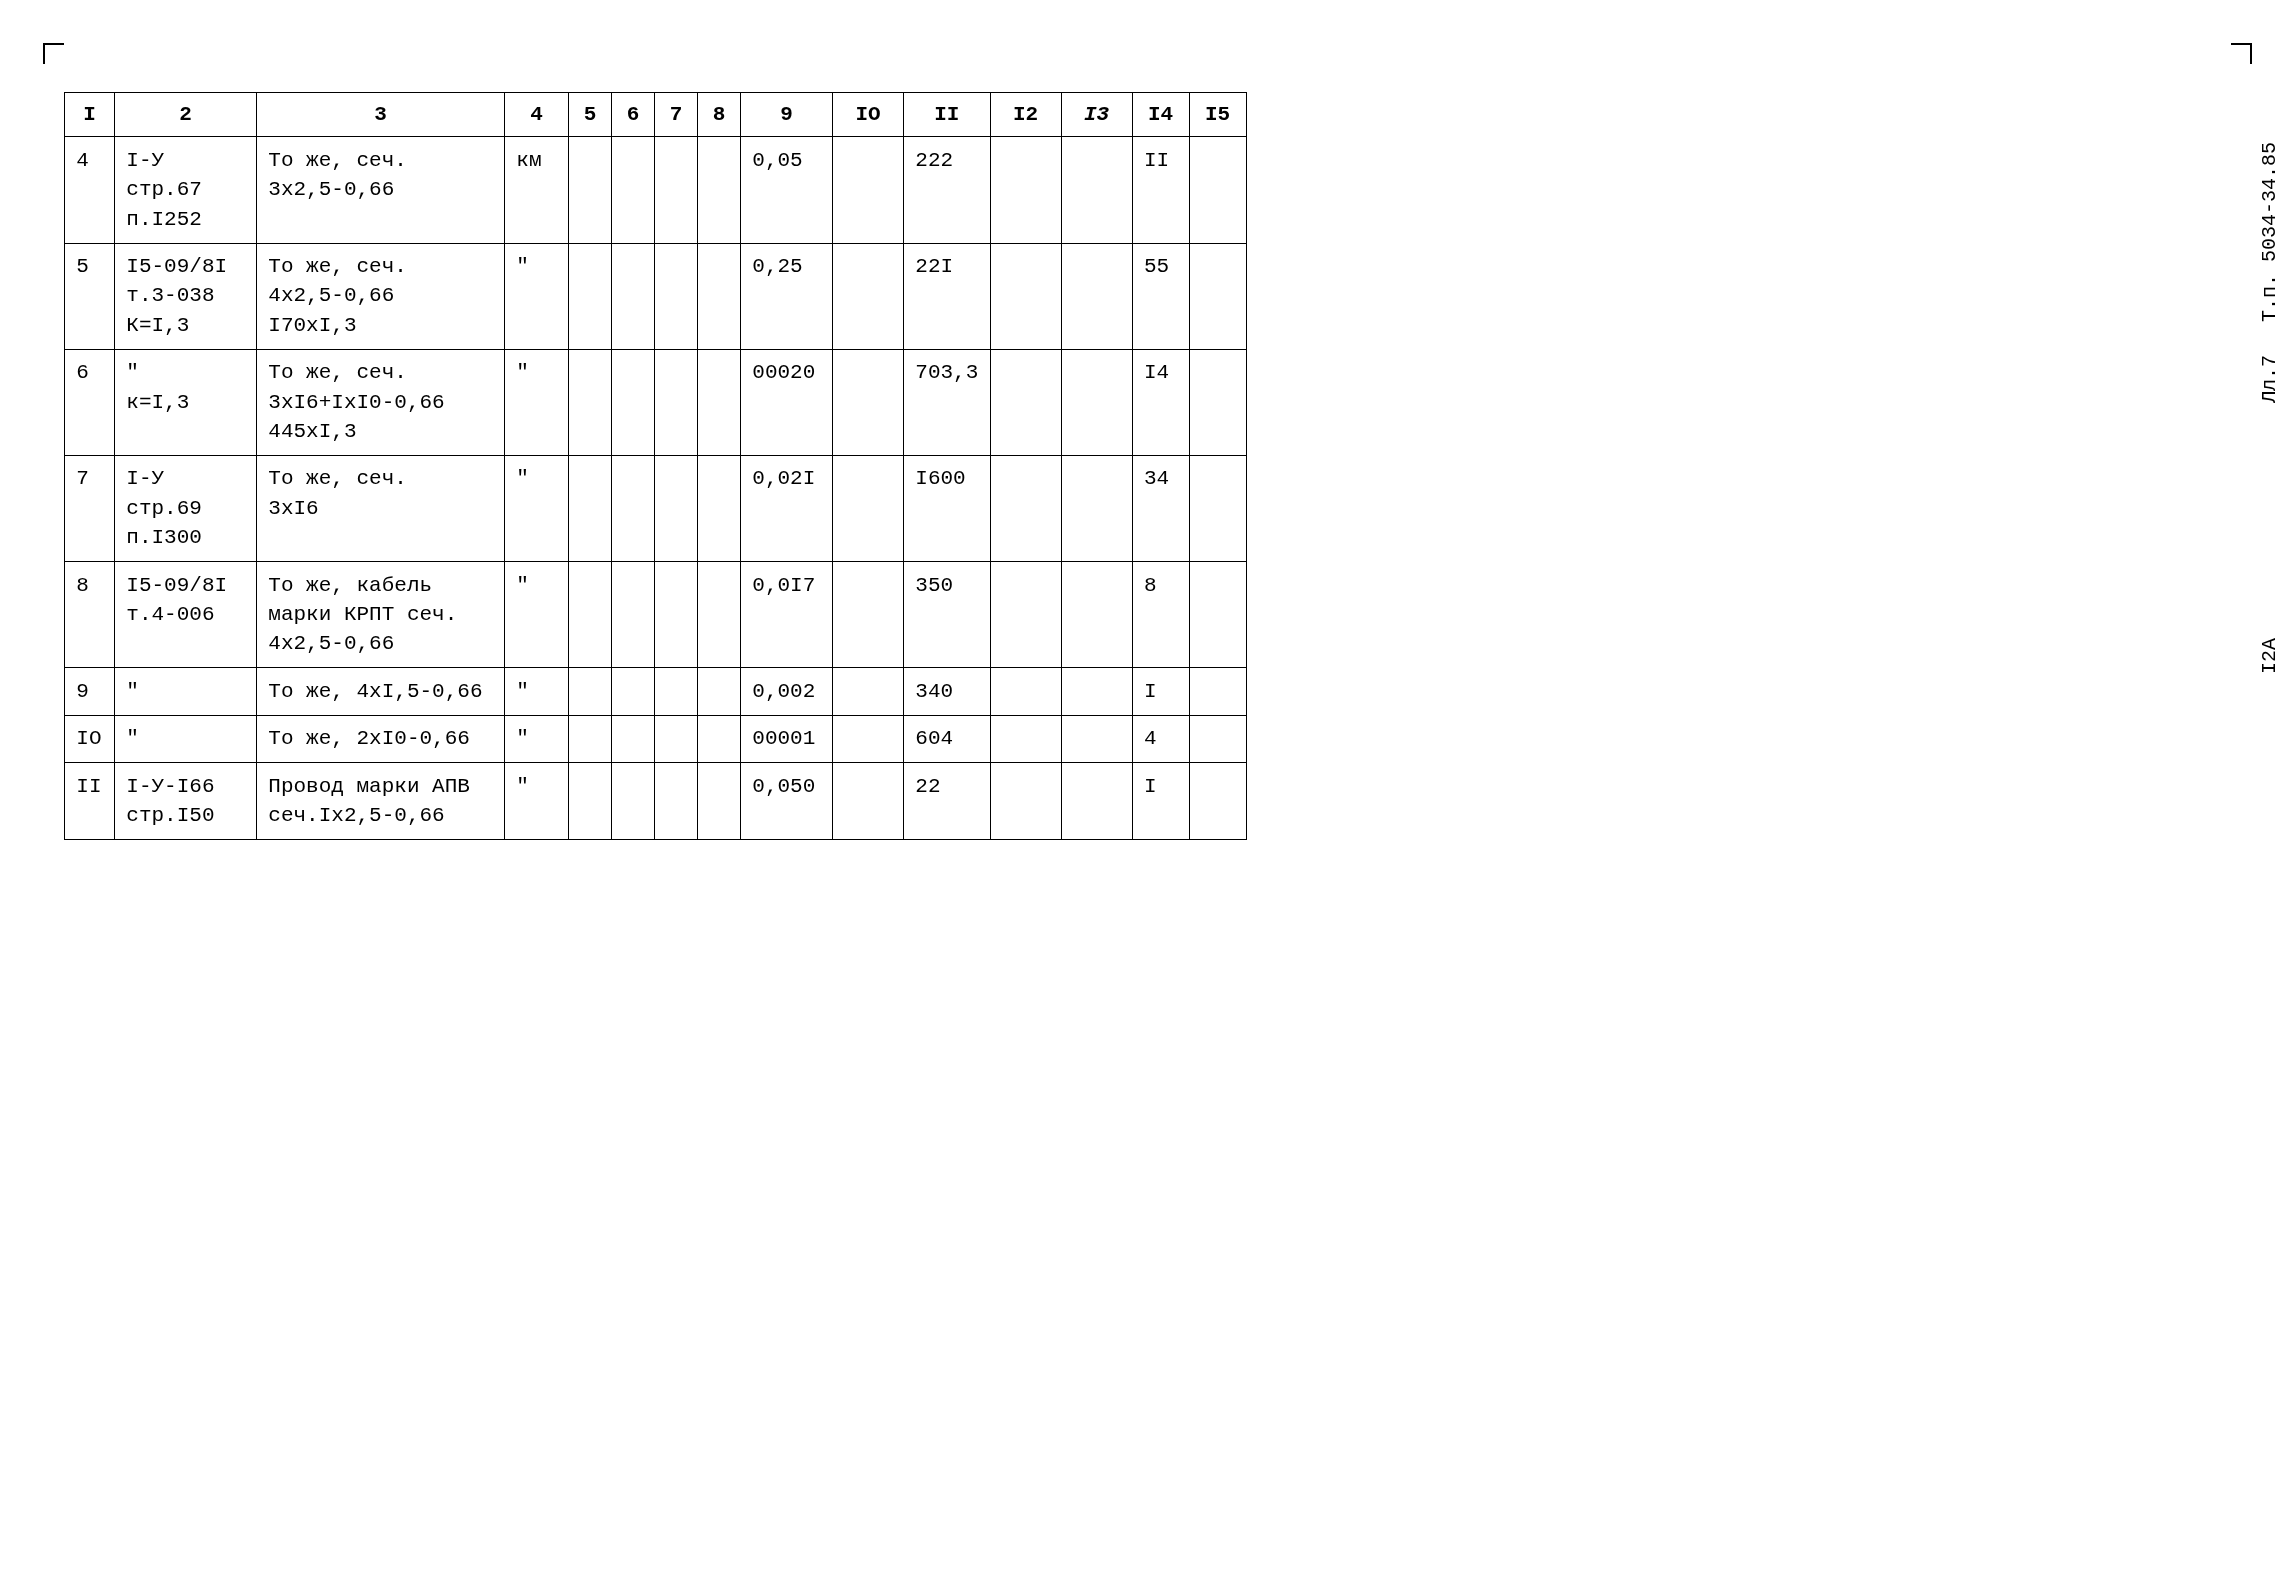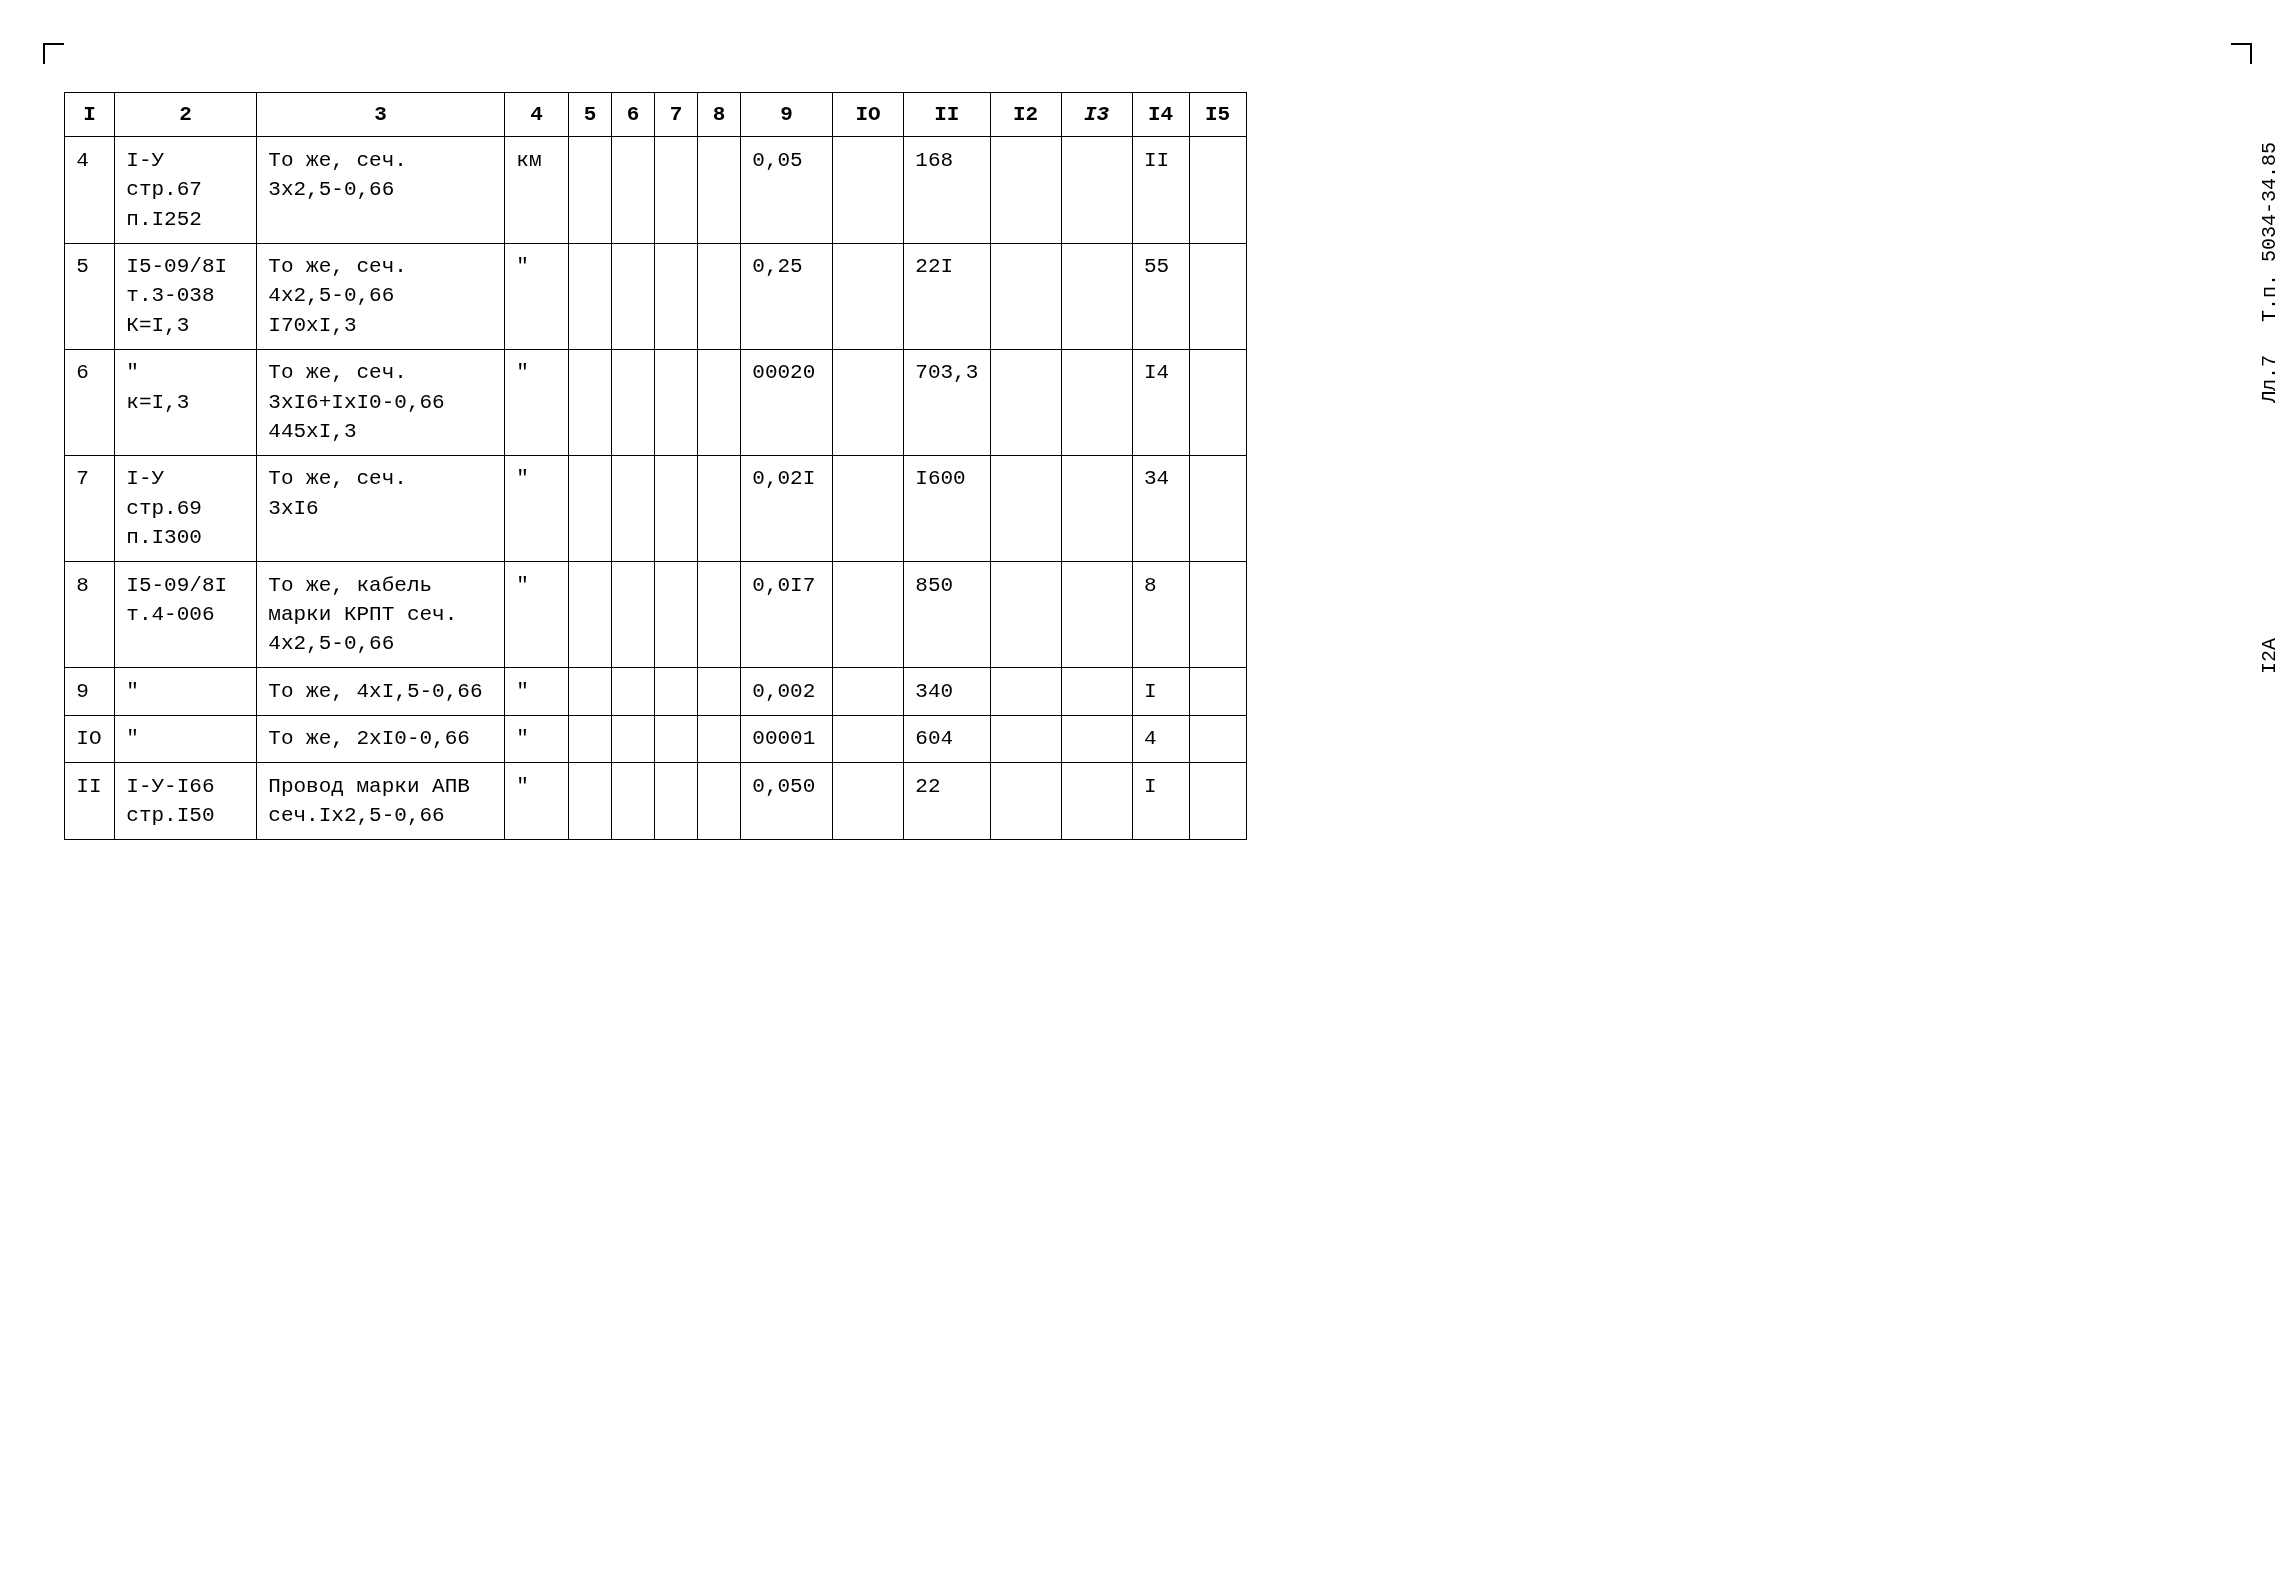--- a/index.html
+++ b/index.html
@@ -163,21 +163,21 @@
         <td>4</td>
         <td>I-У<br>стр.67<br>п.I252</td>
         <td>То же, сеч.<br>3х2,5-0,66</td>
         <td>км</td>
         <td></td>
         <td></td>
         <td></td>
         <td></td>
         <td>0,05</td>
         <td></td>
-        <td>168</td>
+        <td>222</td>
         <td></td>
         <td></td>
         <td>II</td>
         <td></td>
       </tr>
 
       <tr>
         <td>5</td>
         <td>I5-09/8I<br>т.3-038<br>К=I,3</td>
         <td>То же, сеч.<br>4х2,5-0,66<br>I70хI,3</td>
@@ -235,21 +235,21 @@
         <td>8</td>
         <td>I5-09/8I<br>т.4-006</td>
         <td>То же, кабель<br>марки КРПТ сеч.<br>4х2,5-0,66</td>
         <td>"</td>
         <td></td>
         <td></td>
         <td></td>
         <td></td>
         <td>0,0I7</td>
         <td></td>
-        <td>850</td>
+        <td>350</td>
         <td></td>
         <td></td>
         <td>8</td>
         <td></td>
       </tr>
 
       <tr>
         <td>9</td>
         <td>"</td>
         <td>То же, 4хI,5-0,66</td>

